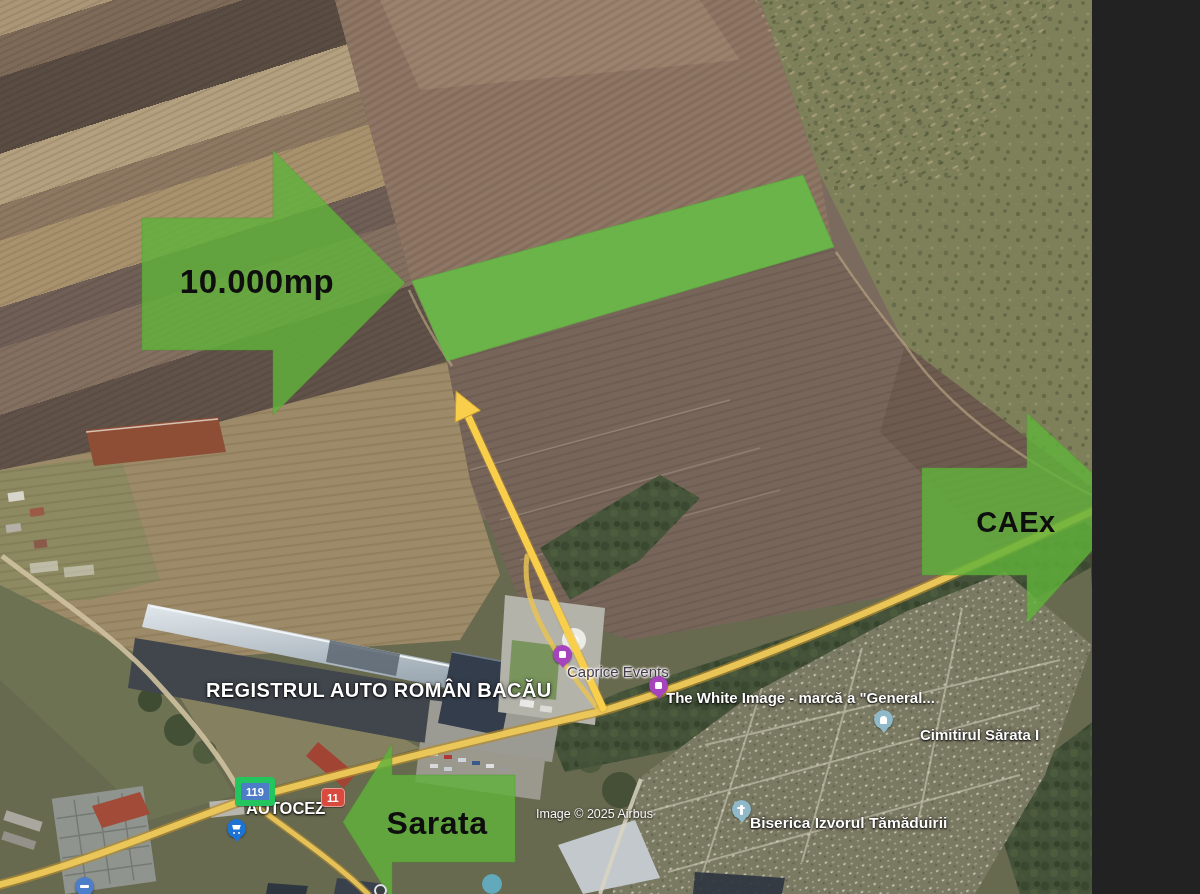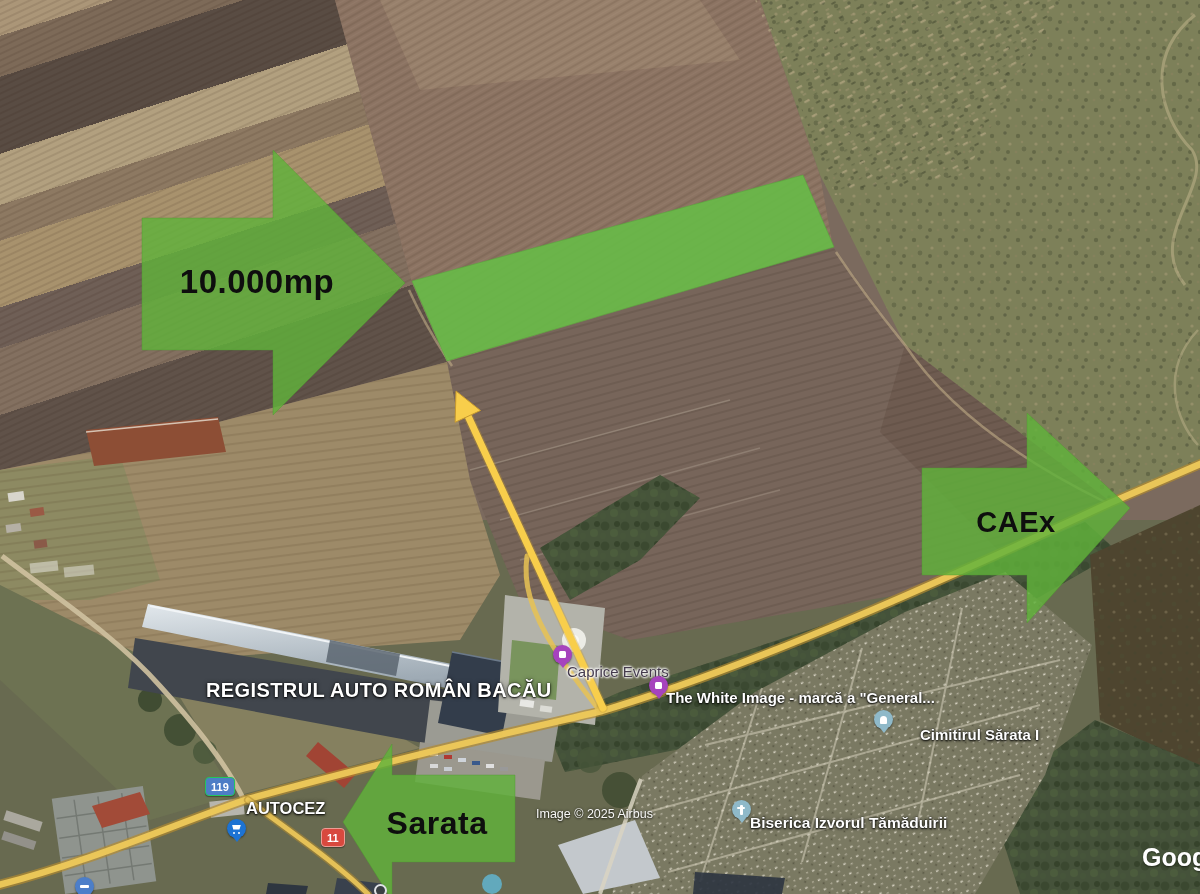--- a/index.html
+++ b/index.html
@@ -1,38 +1,38 @@
 <!DOCTYPE html>
 <html><head>
 <meta charset="utf-8">
 <style>
   html,body{margin:0;padding:0;background:#222;}
   #stage{
-    position:relative;width:1200px;height:894px;overflow:hidden;
+    position:relative;width:1092px;height:894px;overflow:hidden;
     background:#7b6a5e;font-family:"Liberation Sans",sans-serif;
   }
   #stage svg{position:absolute;left:0;top:0;width:1200px;height:894px;display:block;}
 
   
   .maplabel{position:absolute;white-space:nowrap;z-index:30;}
   .label-white{color:#fff;font-weight:bold;
     text-shadow:0 1px 2px rgba(0,0,0,.9),0 0 4px rgba(0,0,0,.6),0 0 1px rgba(0,0,0,.9);}
   .label-dark{color:#453b4d;font-weight:normal;
     text-shadow:0 0 2px #fff,0 0 3px #fff,1px 1px 2px rgba(255,255,255,.95),-1px -1px 2px rgba(255,255,255,.9);}
   .label-soft{color:#fff;font-weight:normal;
     text-shadow:0 0 3px rgba(0,0,0,.7),0 1px 2px rgba(0,0,0,.6);}
 
   
   .anno{position:absolute;font-weight:bold;color:#0e0e0e;text-align:center;z-index:40;letter-spacing:.5px;}
 
   
   .badge{position:absolute;z-index:31;height:17px;padding:0 5px;border-radius:4px;
     display:flex;align-items:center;color:#fff;font-size:11px;font-weight:bold;
     box-shadow:0 1px 1px rgba(0,0,0,.35);}
-  .badge-blue{background:#4d7dc6;border:1px solid #22c55e;}
+  .badge-blue{background:#4d7dc6;border:6px solid #22c55e;margin-left:30px;}
   .badge-red{background:#d8493e;border:1px solid #eb9d95;}
 
   
   .pin{position:absolute;width:19px;height:19px;border-radius:50%;z-index:32;
     display:flex;align-items:center;justify-content:center;
     box-shadow:0 1px 2px rgba(0,0,0,.45);}
   .pin::after{content:"";position:absolute;left:50%;bottom:-4px;transform:translateX(-50%);
     border-left:4px solid transparent;border-right:4px solid transparent;border-top:5px solid #000;}
   .pin-purple{background:#a643bd;}.pin-purple::after{border-top-color:#a643bd;}
   .pin-teal{background:#8fb9c9;}.pin-teal::after{border-top-color:#8fb9c9;}
@@ -304,21 +304,21 @@
   <div class="maplabel label-dark" style="left:567px;top:663px;font-size:15px;">Caprice Events</div>
   <div class="maplabel label-white" style="left:666px;top:689px;font-size:15px;">The White Image -  marcă a "General...</div>
   <div class="maplabel label-white" style="left:890px;top:726px;font-size:15px;margin-left:30px;">Cimitirul Sărata I</div>
   <div class="maplabel label-white" style="left:750px;top:814px;font-size:15.5px;">Biserica Izvorul Tămăduirii</div>
   <div class="maplabel label-white" style="left:246px;top:799px;font-size:16.5px;">AUTOCEZ</div>
 
   <div class="maplabel label-soft" style="left:536px;top:807px;font-size:12.5px;opacity:.95;">Image © 2025 Airbus</div>
   <div class="maplabel" style="left:1142px;top:843px;font-size:25px;font-weight:600;color:#fff;text-shadow:0 1px 2px rgba(0,0,0,.5);">Google</div>
 
   <div class="badge badge-blue" style="left:205px;top:777px;">119</div>
-  <div class="badge badge-red" style="left:321px;top:788px;margin-top:40px;">11</div>
+  <div class="badge badge-red" style="left:321px;top:788px;">11</div>
 
   <div class="pin pin-purple" style="left:553px;top:645px;">
     <span class="glyph-square"></span>
   </div>
   <div class="pin pin-purple" style="left:649px;top:676px;">
     <span class="glyph-square"></span>
   </div>
   <div class="pin pin-teal" style="left:874px;top:710px;">
     <span class="glyph-tomb"></span>
   </div>

